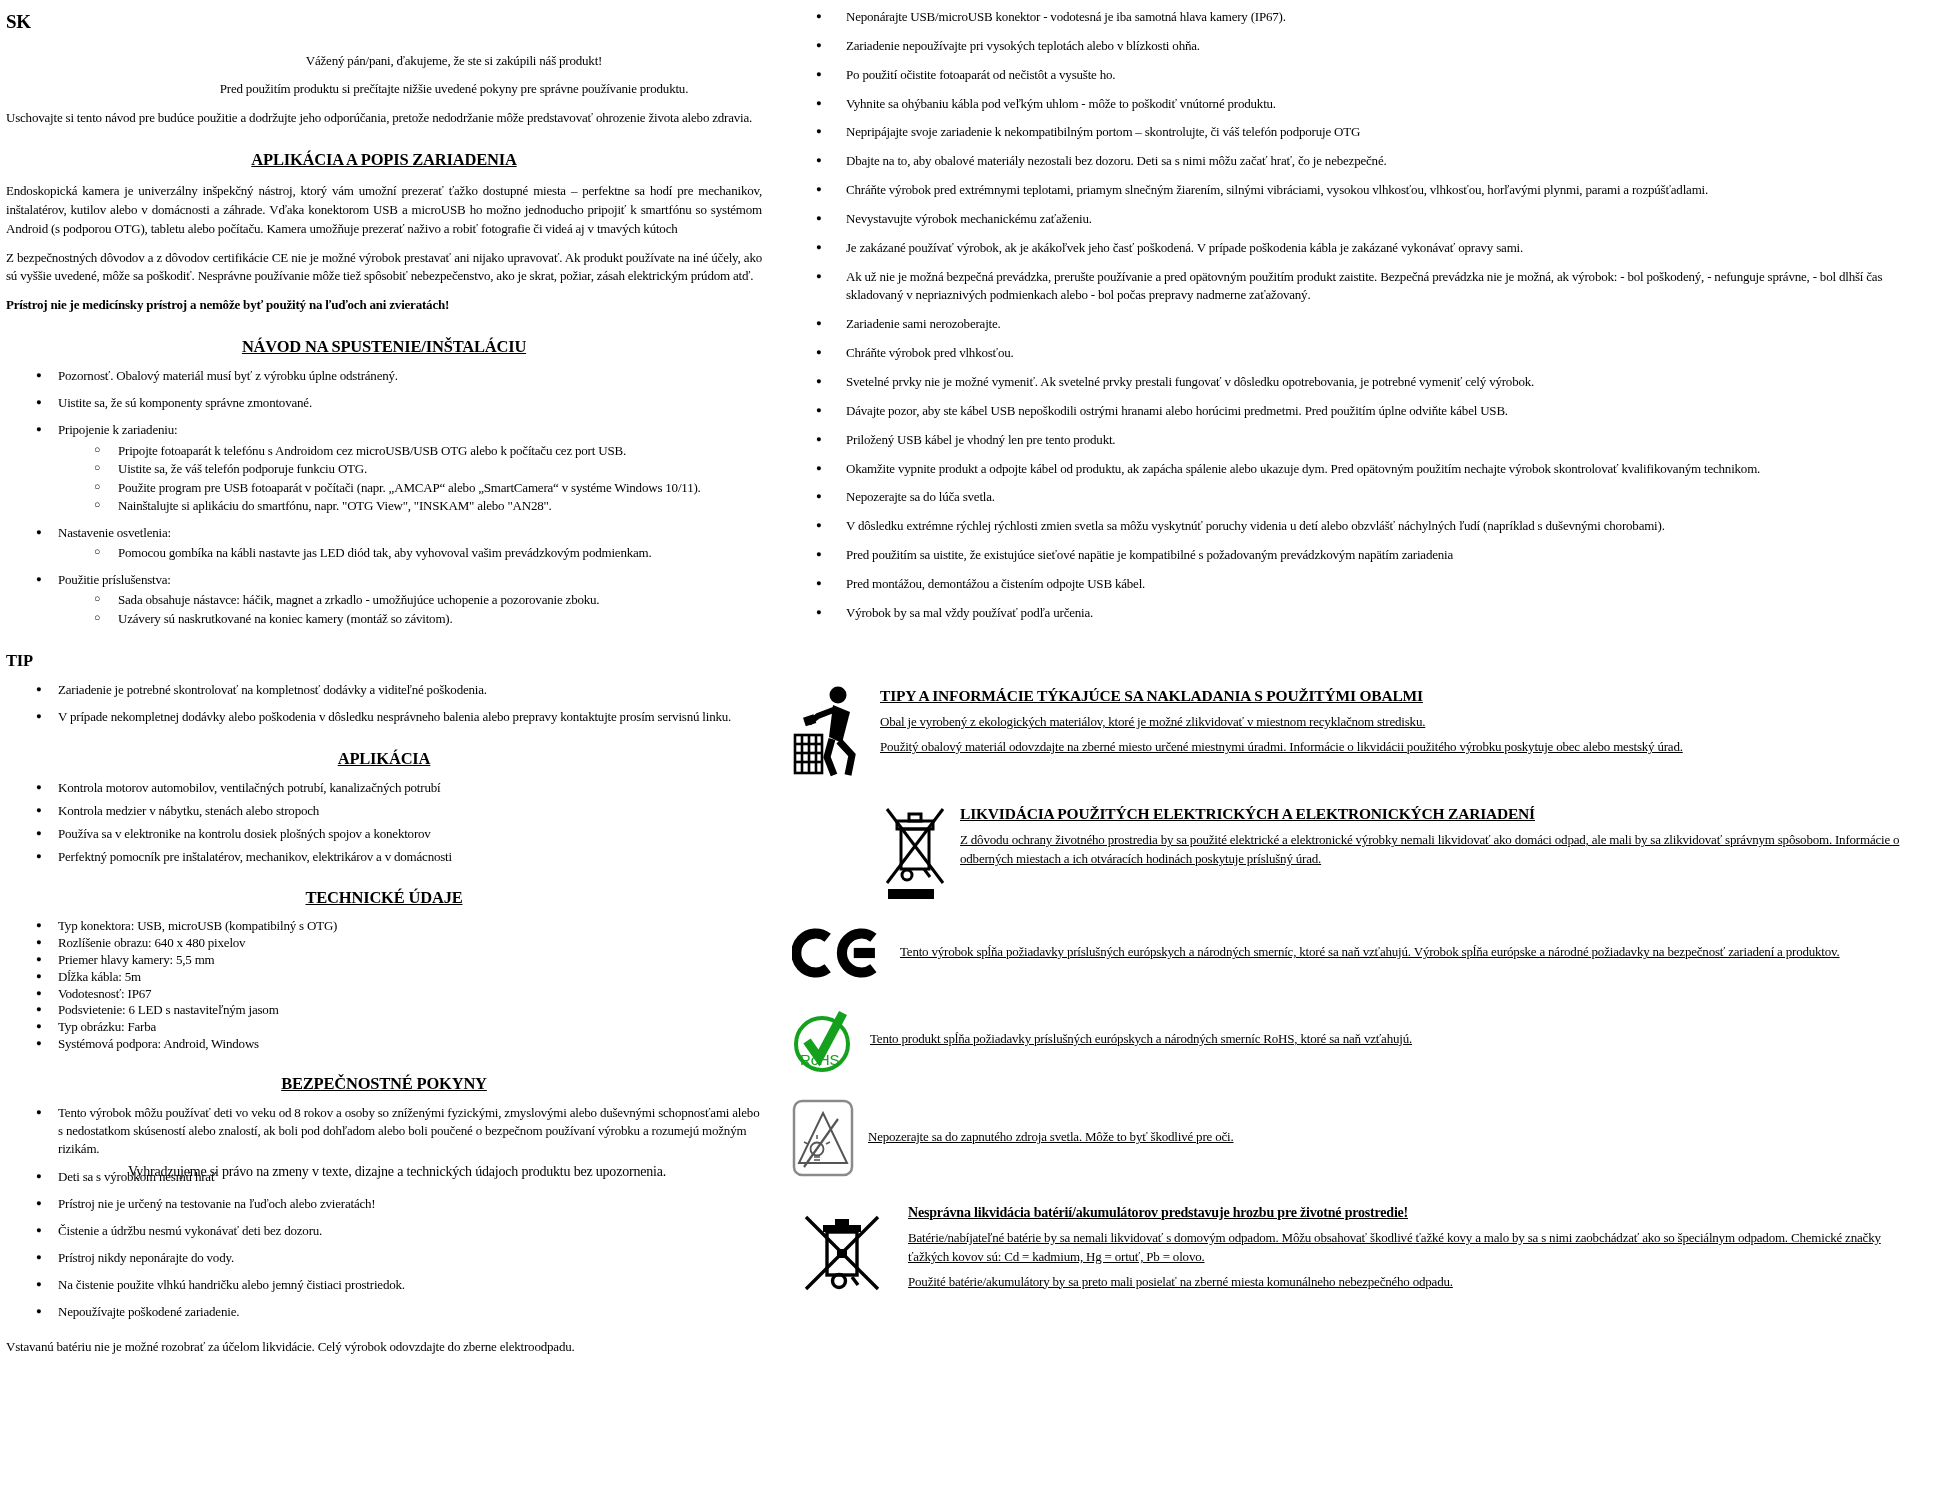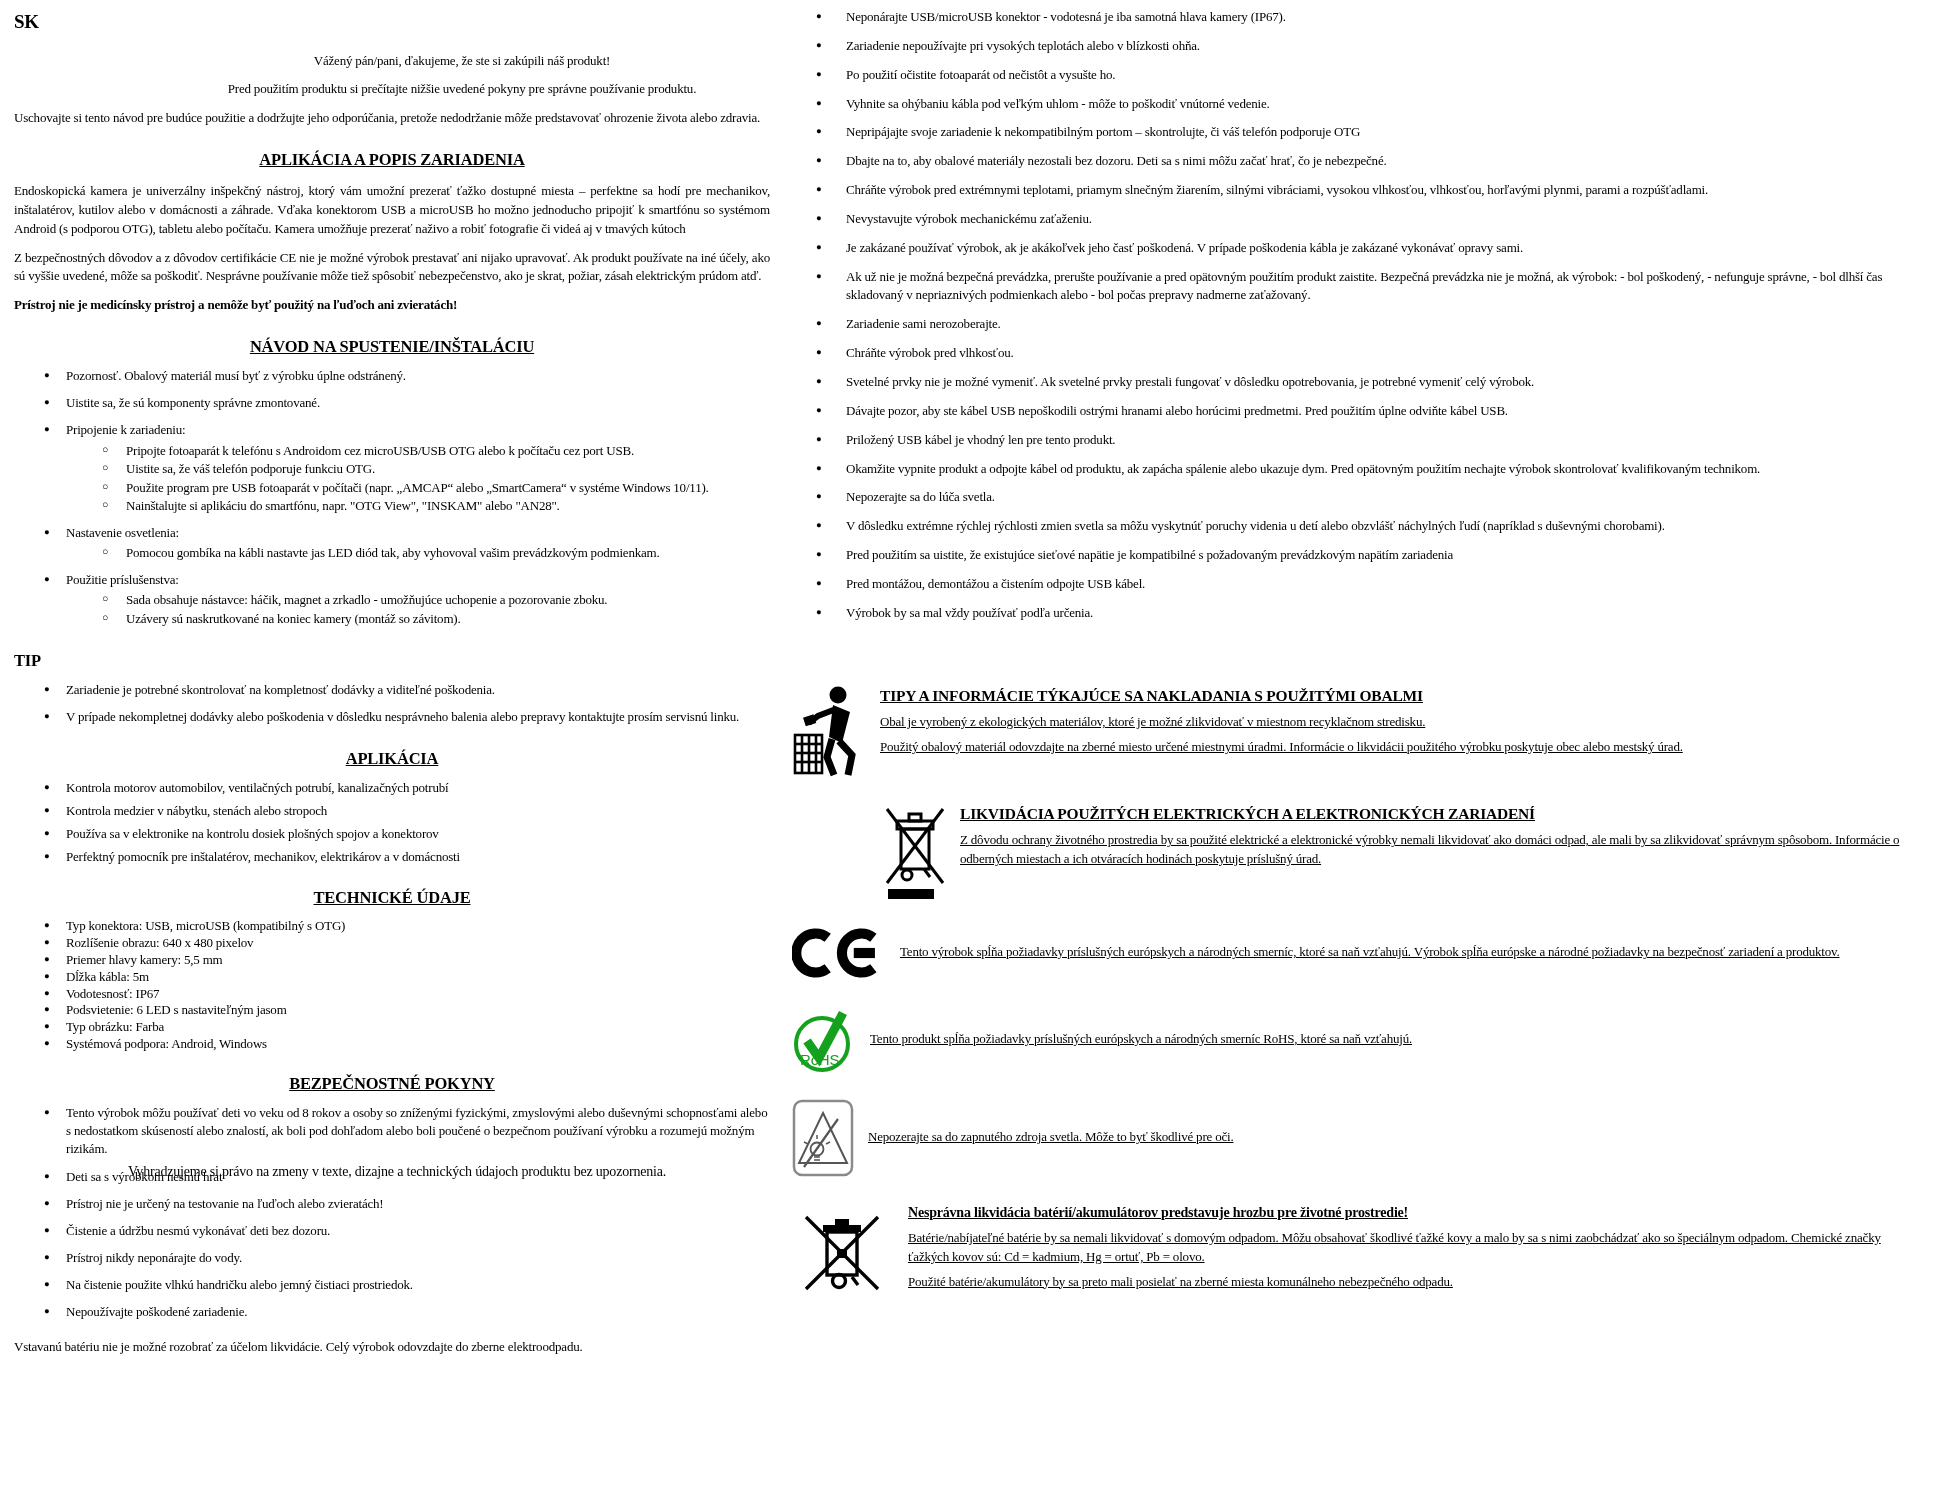--- a/index.html
+++ b/index.html
@@ -1,18 +1,18 @@
 <!DOCTYPE html>
 <html lang="sk"><head>
 <meta charset="utf-8">
 <style>
   html,body{margin:0;padding:0;background:#fff;}
   body{font-family:"Liberation Serif","DejaVu Serif",serif;color:#000;}
   .page{position:relative;width:1938px;height:1496px;background:#fff;overflow:hidden;}
-  .col-left{position:absolute;left:14px;top:8px;width:756px;font-size:13px;letter-spacing:-0.2px;line-height:1.45;}
+  .col-left{position:absolute;left:6px;top:8px;width:756px;font-size:13px;letter-spacing:-0.2px;line-height:1.45;}
   .col-right{position:absolute;left:792px;top:8px;width:1140px;font-size:13px;letter-spacing:-0.2px;line-height:1.45;}
   .lang{font-weight:bold;font-size:19px;margin:0 0 16px 0;}
   p{margin:10px 0;}
   .center{text-align:center;padding-left:140px;}
   .justify{text-align:justify;}
   .bold{font-weight:bold;}
   h2{font-size:16.5px;margin:20px 0 8px 0;text-decoration:underline;letter-spacing:-0.2px;text-align:center;}
   h3{font-size:16.5px;margin:22px 0 8px 0;letter-spacing:-0.2px;}
   ul{list-style:none;margin:8px 0 16px 0;padding:0;}
   ul.main > li{position:relative;padding-left:52px;line-height:1.4;}
@@ -112,21 +112,21 @@
       </ul>
 
     <p class="battery-note">Vstavanú batériu nie je možné rozobrať za účelom likvidácie. Celý výrobok odovzdajte do zberne elektroodpadu.</p>
   </div>
 
   <div class="col-right">
     <ul class="rlist" style="margin-left:14px;">
         <li>Neponárajte USB/microUSB konektor - vodotesná je iba samotná hlava kamery (IP67).</li>
         <li>Zariadenie nepoužívajte pri vysokých teplotách alebo v blízkosti ohňa.</li>
         <li>Po použití očistite fotoaparát od nečistôt a vysušte ho.</li>
-        <li>Vyhnite sa ohýbaniu kábla pod veľkým uhlom - môže to poškodiť vnútorné vedenie.</li>
+        <li>Vyhnite sa ohýbaniu kábla pod veľkým uhlom - môže to poškodiť vnútorné produktu.</li>
         <li>Nepripájajte svoje zariadenie k nekompatibilným portom – skontrolujte, či váš telefón podporuje OTG</li>
         <li>Dbajte na to, aby obalové materiály nezostali bez dozoru. Deti sa s nimi môžu začať hrať, čo je nebezpečné.</li>
         <li>Chráňte výrobok pred extrémnymi teplotami, priamym slnečným žiarením, silnými vibráciami, vysokou vlhkosťou, vlhkosťou, horľavými plynmi, parami a rozpúšťadlami.</li>
         <li>Nevystavujte výrobok mechanickému zaťaženiu.</li>
         <li>Je zakázané používať výrobok, ak je akákoľvek jeho časť poškodená. V prípade poškodenia kábla je zakázané vykonávať opravy sami.</li>
         <li>Ak už nie je možná bezpečná prevádzka, prerušte používanie a pred opätovným použitím produkt zaistite. Bezpečná prevádzka nie je možná, ak výrobok: - bol poškodený, - nefunguje správne, - bol dlhší čas skladovaný v nepriaznivých podmienkach alebo - bol počas prepravy nadmerne zaťažovaný.</li>
         <li>Zariadenie sami nerozoberajte.</li>
         <li>Chráňte výrobok pred vlhkosťou.</li>
         <li>Svetelné prvky nie je možné vymeniť. Ak svetelné prvky prestali fungovať v dôsledku opotrebovania, je potrebné vymeniť celý výrobok.</li>
         <li>Dávajte pozor, aby ste kábel USB nepoškodili ostrými hranami alebo horúcimi predmetmi. Pred použitím úplne odviňte kábel USB.</li>

